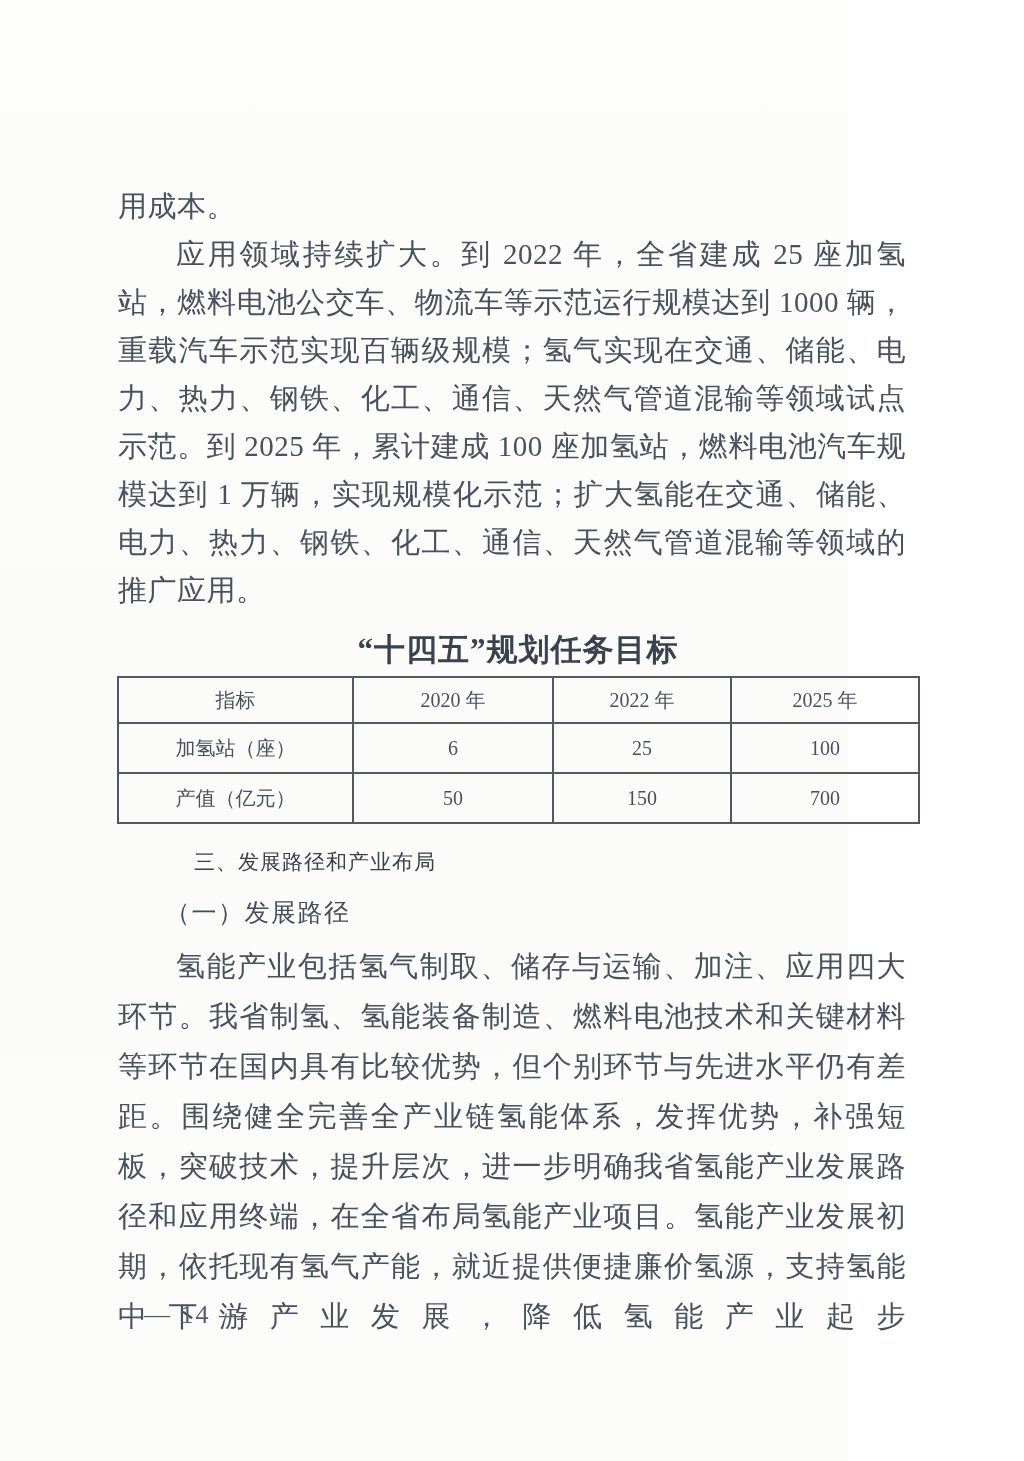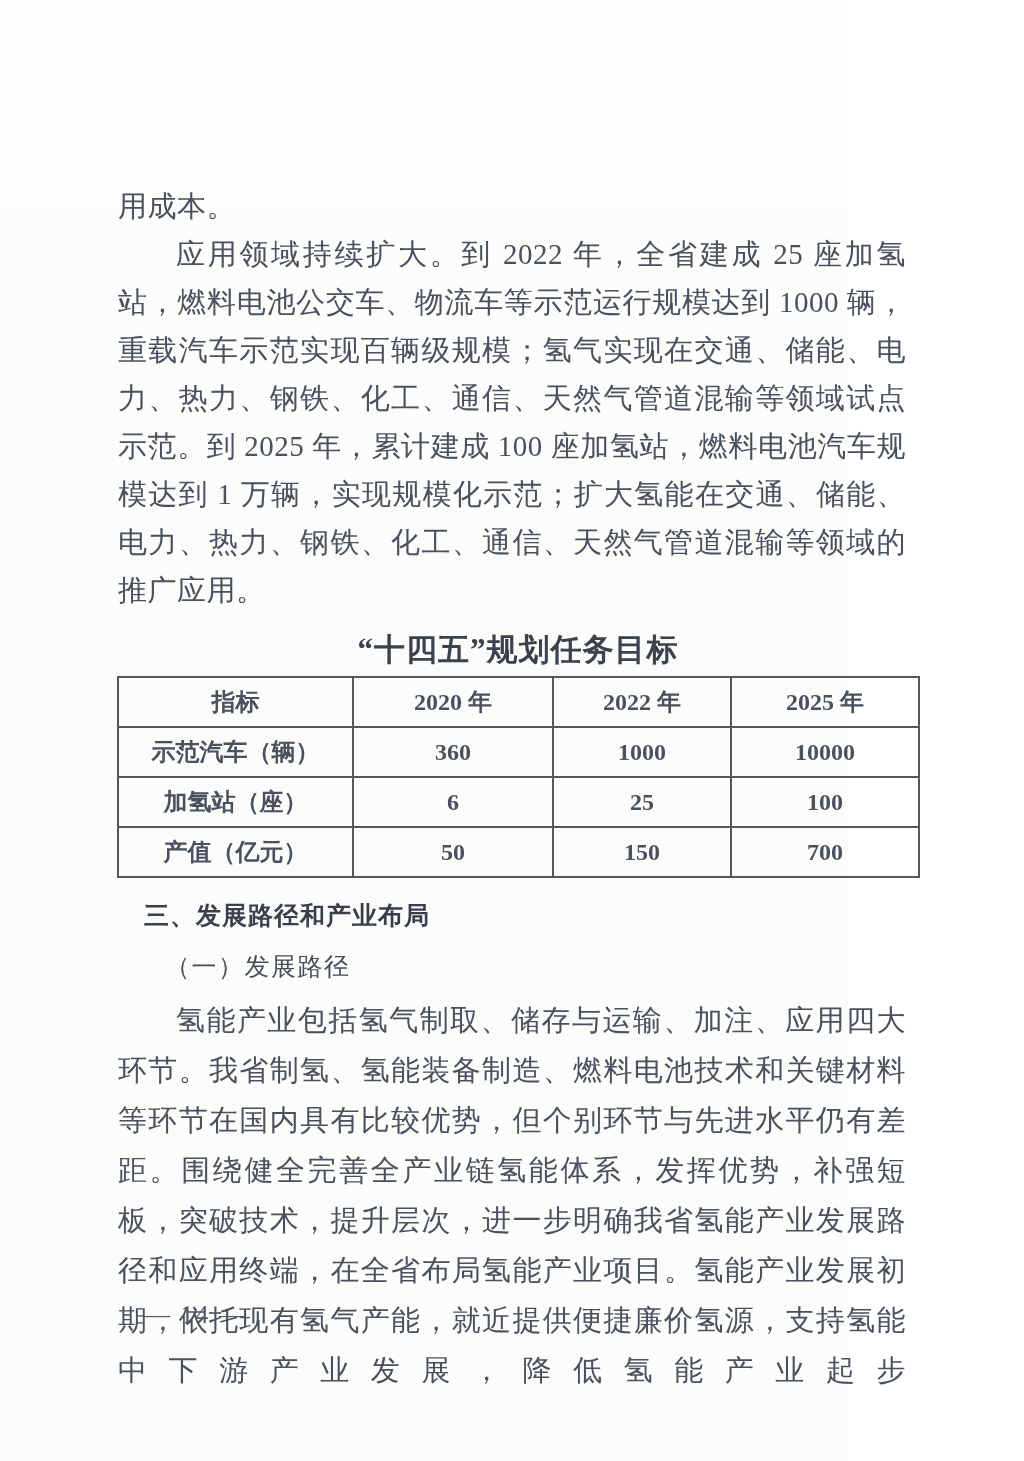--- a/index.html
+++ b/index.html
@@ -50,33 +50,33 @@
     table-layout: fixed;
   }
   table.plan-table col.c1 { width: 235px; }
   table.plan-table col.c2 { width: 200px; }
   table.plan-table col.c3 { width: 178px; }
   table.plan-table col.c4 { width: 188px; }
   table.plan-table th, table.plan-table td {
     border: 2px solid #54585e;
     text-align: center;
     vertical-align: middle;
-    font-weight: bold;
-    font-size: 24px;
+    font-weight: normal;
+    font-size: 20px;
     color: #49515e;
     padding: 8px;
   }
   table.plan-table thead th { height: 46px; }
   table.plan-table tbody td { height: 50px; }
   .section-heading {
     margin-top: 18px;
-    margin-left: 26px;
-    font-size: 25px;
+    margin-left: 76px;
+    font-size: 21px;
     line-height: 40px;
-    font-weight: bold;
+    font-weight: normal;
     color: #39404c;
     letter-spacing: 1px;
   }
   .subsection-heading {
     margin-top: 11px;
     margin-left: 47px;
     font-size: 25px;
     line-height: 40px;
     font-weight: normal;
     color: #454d59;
@@ -114,26 +114,20 @@
       <thead>
         <tr>
           <th>指标</th>
           <th>2020 年</th>
           <th>2022 年</th>
           <th>2025 年</th>
         </tr>
       </thead>
       <tbody>
         <tr>
-          <td>示范汽车（辆）</td>
-          <td>360</td>
-          <td>1000</td>
-          <td>10000</td>
-        </tr>
-        <tr>
           <td>加氢站（座）</td>
           <td>6</td>
           <td>25</td>
           <td>100</td>
         </tr>
         <tr>
           <td>产值（亿元）</td>
           <td>50</td>
           <td>150</td>
           <td>700</td>

